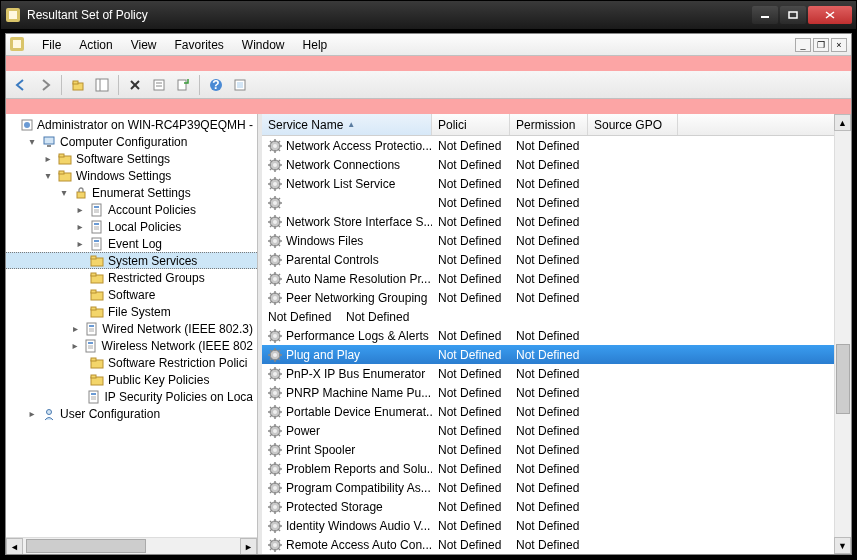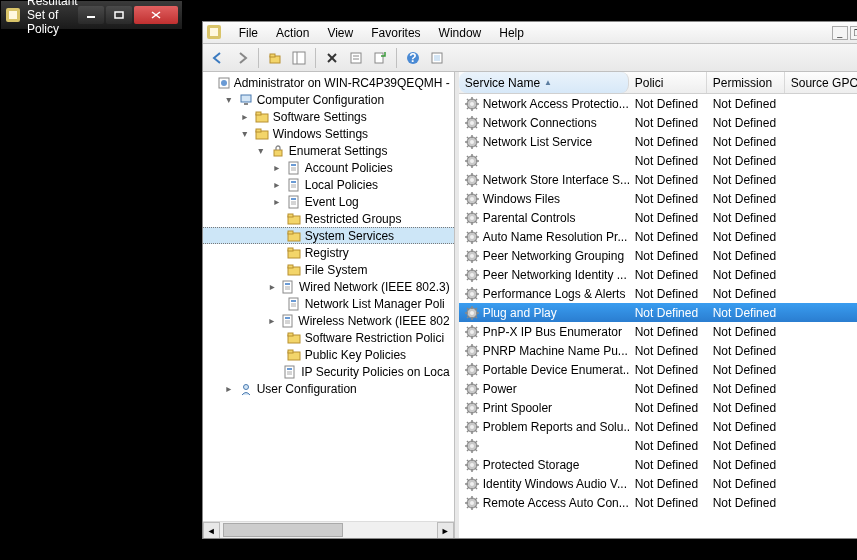--- a/index.html
+++ b/index.html
@@ -1,26 +1,26 @@
 <!DOCTYPE html>
 <html><head>
 <meta charset="utf-8">
 <style>
 * { box-sizing: border-box; margin: 0; padding: 0; font-family: "Segoe UI", Tahoma, sans-serif; font-size: 12px; }
 body { background: #000; width: 857px; height: 560px; overflow: hidden; }
-.window { width: 857px; height: 560px; background: #000; border: 1px solid #000; display: flex; }
+.window { width: 857px; height: 560px; background: #000; border: 1px solid #000; display: flex; flex-direction: column; }
 .titlebar { height: 28px; background: linear-gradient(to bottom, #3a3a3a, #1a1a1a); display: flex; align-items: center; padding: 0 4px; color: #fff; }
 .titlebar-icon { width: 16px; height: 16px; margin-right: 6px; display: flex; align-items: center; justify-content: center; }
 .titlebar-text { flex: 1; font-size: 12px; }
 .titlebar-btns { display: flex; gap: 2px; }
 .tb-btn { width: 26px; height: 18px; border-radius: 2px; display: flex; align-items: center; justify-content: center; font-size: 10px; color: #fff; }
 .tb-min { background: linear-gradient(#4a4a4a,#2a2a2a); }
 .tb-max { background: linear-gradient(#4a4a4a,#2a2a2a); }
 .tb-close { background: linear-gradient(#e06060,#c03030); width: 44px; }
-.inner { flex: 1; background: #fca5a5; margin: 20px; border: 1px solid #888; display: flex; flex-direction: column; }
+.inner { flex: 1; background: #fca5a5; margin: 4px; border: 1px solid #888; display: flex; flex-direction: column; gap: 15px; }
 .menubar { height: 22px; background: linear-gradient(#fdfdfd,#ececec); border-bottom: 1px solid #c0c0c0; display: flex; align-items: center; padding: 0 4px; gap: 2px; }
 .menubar-icon { width: 16px; height: 16px; margin-right: 6px; }
 .menu-item { padding: 2px 8px; cursor: pointer; }
 .menubar-right { margin-left: auto; display: flex; gap: 2px; }
 .mb-btn { width: 16px; height: 14px; border: 1px solid #aaa; background: #f5f5f5; font-size: 9px; display: flex; align-items: center; justify-content: center; }
 .toolbar { height: 28px; background: linear-gradient(#f6f6f6,#e8e8e8); border-bottom: 1px solid #c0c0c0; display: flex; align-items: center; padding: 0 4px; gap: 2px; }
 .tbtn { width: 22px; height: 22px; display: flex; align-items: center; justify-content: center; border: 1px solid transparent; border-radius: 2px; }
 .tsep { width: 1px; height: 20px; background: #c0c0c0; margin: 0 3px; }
 .content { flex: 1; display: flex; background: #fff; overflow: hidden; }
 .splitter { width: 4px; background: #e8e8e8; cursor: ew-resize; }
@@ -30,21 +30,21 @@
 .tree-row.selected { background: #cde6f7; border: 1px dotted #7a7a7a; border-left: none; border-right: none; }
 .twisty { width: 12px; text-align: center; color: #666; font-size: 10px; cursor: pointer; }
 .node-icon { width: 16px; height: 16px; margin: 0 3px; display: flex; align-items: center; justify-content: center; font-size: 11px; }
 .indent { display: inline-block; }
 .hscroll { height: 17px; background: #f0f0f0; border-top: 1px solid #ddd; position: relative; }
 .hscroll-thumb { position: absolute; left: 20px; top: 1px; width: 120px; height: 14px; background: #cdcdcd; border: 1px solid #aaa; }
 .hscroll-btn { position: absolute; top: 0; width: 17px; height: 17px; background: #e8e8e8; border: 1px solid #bbb; display: flex; align-items: center; justify-content: center; font-size: 9px; }
 .list-pane { flex: 1; display: flex; flex-direction: column; position: relative; }
 .list-header { height: 22px; background: linear-gradient(#fdfdfd,#eee); border-bottom: 1px solid #d0d0d0; display: flex; }
 .col-h { border-right: 1px solid #d8d8d8; padding: 3px 6px; display: flex; align-items: center; gap: 4px; cursor: pointer; }
-.col-h.sorted { background: linear-gradient(#eaf3fb,#d7e8f8); border-radius: 8px; }
+.col-h.sorted { background: linear-gradient(#eaf3fb,#d7e8f8); }
 .sort-arrow { font-size: 8px; color: #5a7ca0; }
 .list-body { flex: 1; overflow: hidden; }
 .row { height: 19px; display: flex; align-items: center; cursor: pointer; }
 .row.selected { background: linear-gradient(#3a9df0,#2a7dd0); color: #fff; }
 .cell { padding: 0 6px; white-space: nowrap; overflow: hidden; text-overflow: ellipsis; display: flex; align-items: center; gap: 4px; }
 .svc-icon { width: 14px; height: 14px; flex-shrink: 0; }
 .list-vscroll { position: absolute; right: 0; top: 0; bottom: 0; width: 17px; background: #f0f0f0; border-left: 1px solid #ddd; }
 .vscroll-thumb { position: absolute; right: 1px; top: 230px; width: 14px; height: 70px; background: #cdcdcd; border: 1px solid #aaa; }
 .vscroll-btn { position: absolute; right: 0; width: 17px; height: 17px; background: #e8e8e8; border: 1px solid #bbb; display: flex; align-items: center; justify-content: center; font-size: 9px; }
 svg { display: block; }
@@ -251,52 +251,52 @@
               <span class="node-icon">
                 <svg width="14" height="14">
                   <rect x="2" y="1" width="9" height="12" fill="#fff" stroke="#888"></rect>
                   <rect x="4" y="3" width="5" height="2" fill="#6a9ad4"></rect>
                   <line x1="4" y1="7" x2="9" y2="7" stroke="#aaa"></line>
                   <line x1="4" y1="9" x2="9" y2="9" stroke="#aaa"></line>
                 </svg>
               </span>
               <span>Event Log</span>
             </div>
-            <div class="tree-row">
+            <div class="tree-row selected">
               <span class="indent" style="width:68px"></span>
               <span class="twisty"></span>
               <span class="node-icon">
                 <svg width="14" height="14">
                   <rect x="1" y="4" width="12" height="8" fill="#f3d56a" stroke="#b89030"></rect>
                   <rect x="1" y="2" width="5" height="3" fill="#f3d56a" stroke="#b89030"></rect>
                 </svg>
               </span>
-              <span>Restricted Groups</span>
-            </div>
-            <div class="tree-row selected">
+              <span>System Services</span>
+            </div>
+            <div class="tree-row">
               <span class="indent" style="width:68px"></span>
               <span class="twisty"></span>
               <span class="node-icon">
                 <svg width="14" height="14">
                   <rect x="1" y="4" width="12" height="8" fill="#f3d56a" stroke="#b89030"></rect>
                   <rect x="1" y="2" width="5" height="3" fill="#f3d56a" stroke="#b89030"></rect>
                 </svg>
               </span>
-              <span>System Services</span>
+              <span>Restricted Groups</span>
             </div>
             <div class="tree-row">
               <span class="indent" style="width:68px"></span>
               <span class="twisty"></span>
               <span class="node-icon">
                 <svg width="14" height="14">
                   <rect x="1" y="4" width="12" height="8" fill="#f3d56a" stroke="#b89030"></rect>
                   <rect x="1" y="2" width="5" height="3" fill="#f3d56a" stroke="#b89030"></rect>
                 </svg>
               </span>
-              <span>Registry</span>
+              <span>Software</span>
             </div>
             <div class="tree-row">
               <span class="indent" style="width:68px"></span>
               <span class="twisty"></span>
               <span class="node-icon">
                 <svg width="14" height="14">
                   <rect x="1" y="4" width="12" height="8" fill="#f3d56a" stroke="#b89030"></rect>
                   <rect x="1" y="2" width="5" height="3" fill="#f3d56a" stroke="#b89030"></rect>
                 </svg>
               </span>
@@ -307,33 +307,20 @@
               <span class="twisty">▸</span>
               <span class="node-icon">
                 <svg width="14" height="14">
                   <rect x="2" y="1" width="9" height="12" fill="#fff" stroke="#888"></rect>
                   <rect x="4" y="3" width="5" height="2" fill="#6a9ad4"></rect>
                   <line x1="4" y1="7" x2="9" y2="7" stroke="#aaa"></line>
                   <line x1="4" y1="9" x2="9" y2="9" stroke="#aaa"></line>
                 </svg>
               </span>
               <span>Wired Network (IEEE 802.3)</span>
-            </div>
-            <div class="tree-row">
-              <span class="indent" style="width:68px"></span>
-              <span class="twisty"></span>
-              <span class="node-icon">
-                <svg width="14" height="14">
-                  <rect x="2" y="1" width="9" height="12" fill="#fff" stroke="#888"></rect>
-                  <rect x="4" y="3" width="5" height="2" fill="#6a9ad4"></rect>
-                  <line x1="4" y1="7" x2="9" y2="7" stroke="#aaa"></line>
-                  <line x1="4" y1="9" x2="9" y2="9" stroke="#aaa"></line>
-                </svg>
-              </span>
-              <span>Network List Manager Poli</span>
             </div>
             <div class="tree-row">
               <span class="indent" style="width:68px"></span>
               <span class="twisty">▸</span>
               <span class="node-icon">
                 <svg width="14" height="14">
                   <rect x="2" y="1" width="9" height="12" fill="#fff" stroke="#888"></rect>
                   <rect x="4" y="3" width="5" height="2" fill="#6a9ad4"></rect>
                   <line x1="4" y1="7" x2="9" y2="7" stroke="#aaa"></line>
                   <line x1="4" y1="9" x2="9" y2="9" stroke="#aaa"></line>
@@ -624,39 +611,20 @@
                     </g>
                   </svg>
                 </span>
                 <span>Peer Networking Grouping</span>
               </div>
               <div class="cell" style="width:78px">Not Defined</div>
               <div class="cell" style="width:78px">Not Defined</div>
               <div class="cell" style="width:90px"></div>
             </div>
             <div class="row">
-              <div class="cell" style="width:170px">
-                <span>
-                  <svg class="svc-icon" viewBox="0 0 14 14">
-                    <circle cx="7" cy="7" r="5" fill="#c8c8c8" stroke="#888"></circle>
-                    <circle cx="7" cy="7" r="2" fill="#f0f0f0"></circle>
-                    <g stroke="#888" stroke-width="1.5">
-                      <line x1="7" y1="0" x2="7" y2="3"></line>
-                      <line x1="7" y1="11" x2="7" y2="14"></line>
-                      <line x1="0" y1="7" x2="3" y2="7"></line>
-                      <line x1="11" y1="7" x2="14" y2="7"></line>
-                      <line x1="2" y1="2" x2="4" y2="4"></line>
-                      <line x1="10" y1="10" x2="12" y2="12"></line>
-                      <line x1="12" y1="2" x2="10" y2="4"></line>
-                      <line x1="4" y1="10" x2="2" y2="12"></line>
-                    </g>
-                  </svg>
-                </span>
-                <span>Peer Networking Identity ...</span>
-              </div>
               <div class="cell" style="width:78px">Not Defined</div>
               <div class="cell" style="width:78px">Not Defined</div>
               <div class="cell" style="width:90px"></div>
             </div>
             <div class="row">
               <div class="cell" style="width:170px">
                 <span>
                   <svg class="svc-icon" viewBox="0 0 14 14">
                     <circle cx="7" cy="7" r="5" fill="#c8c8c8" stroke="#888"></circle>
                     <circle cx="7" cy="7" r="2" fill="#f0f0f0"></circle>
@@ -857,20 +825,21 @@
                       <line x1="7" y1="11" x2="7" y2="14"></line>
                       <line x1="0" y1="7" x2="3" y2="7"></line>
                       <line x1="11" y1="7" x2="14" y2="7"></line>
                       <line x1="2" y1="2" x2="4" y2="4"></line>
                       <line x1="10" y1="10" x2="12" y2="12"></line>
                       <line x1="12" y1="2" x2="10" y2="4"></line>
                       <line x1="4" y1="10" x2="2" y2="12"></line>
                     </g>
                   </svg>
                 </span>
+                <span>Program Compatibility As...</span>
               </div>
               <div class="cell" style="width:78px">Not Defined</div>
               <div class="cell" style="width:78px">Not Defined</div>
               <div class="cell" style="width:90px"></div>
             </div>
             <div class="row">
               <div class="cell" style="width:170px">
                 <span>
                   <svg class="svc-icon" viewBox="0 0 14 14">
                     <circle cx="7" cy="7" r="5" fill="#c8c8c8" stroke="#888"></circle>

